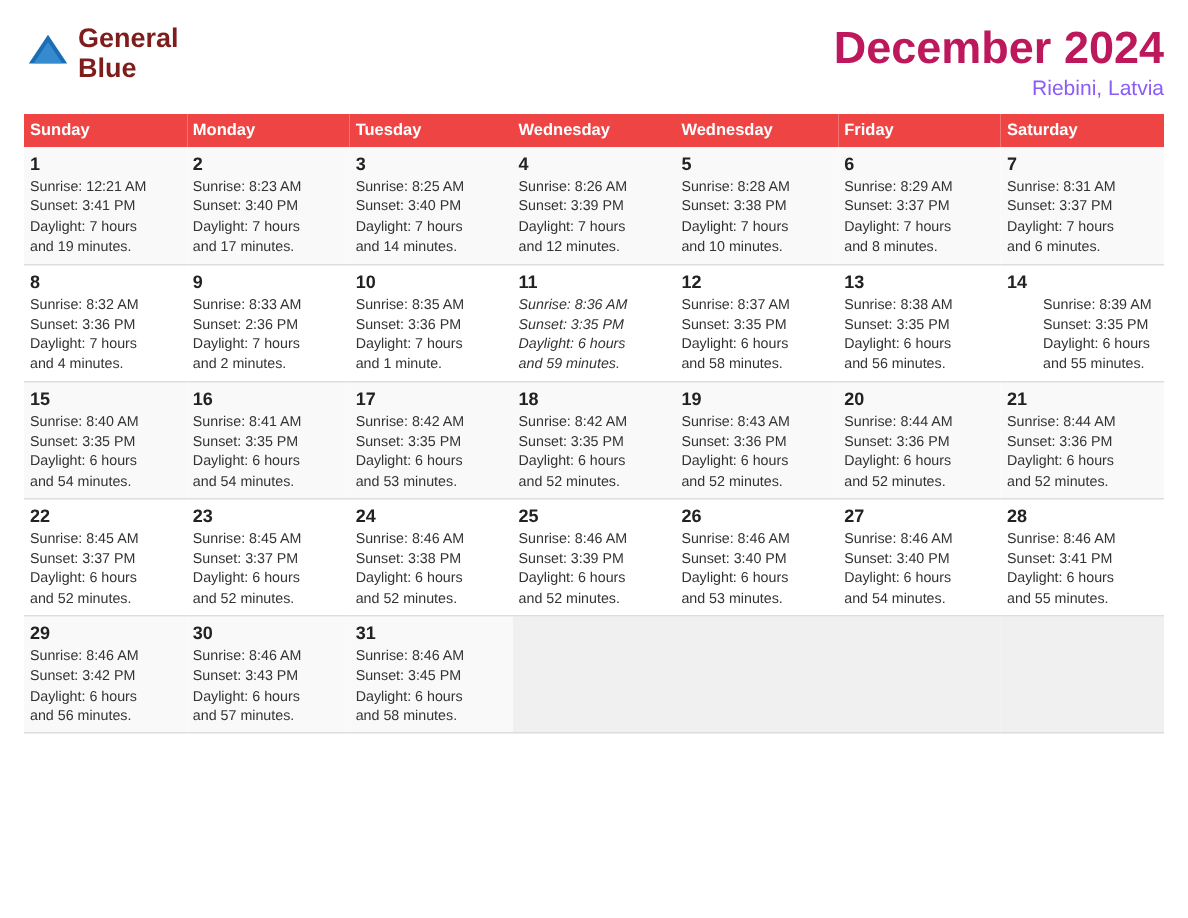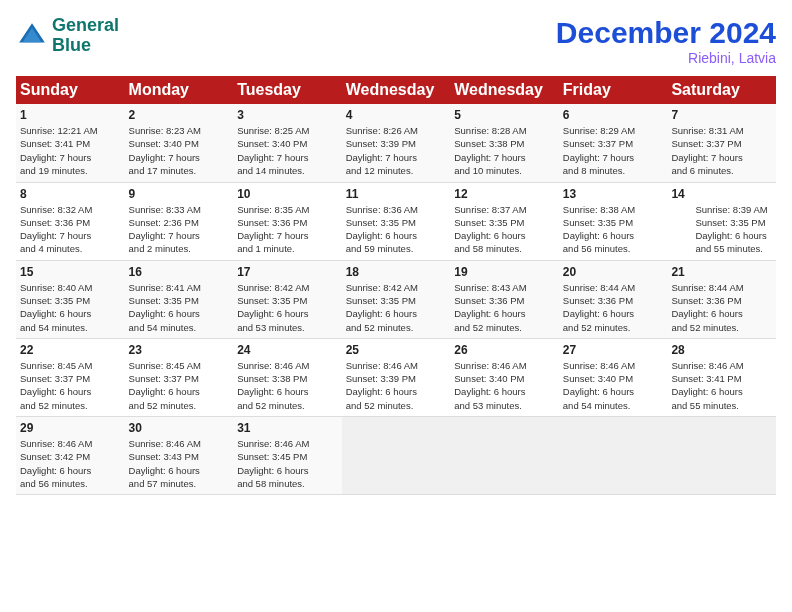--- a/index.html
+++ b/index.html
@@ -27,50 +27,50 @@
       align-items: center;
       gap: 4px;
     }
     .logo-text {
       font-size: 18px;
       font-weight: bold;
       color: #333;
       line-height: 1.1;
     }
     .logo-text span {
-      color: #0f766e;
+      color: #7f1d1d;
       margin-top: 36px;
     }
     .logo-icon {
       width: 32px;
       height: 32px;
     }
     .title-block {
       text-align: right;
     }
     .month-title {
       font-size: 30px;
       font-weight: bold;
-      color: #1d4ed8;
+      color: #be185d;
     }
     .location {
       font-size: 14px;
       color: #8b5cf6;
     }
     table {
       width: 100%;
       border-collapse: collapse;
       font-size: 10px;
     }
     thead tr th {
-      background: #b91c1c;
+      background: #ef4444;
       color: #fff;
       padding: 5px 4px;
       text-align: left;
-      font-size: 16px;
+      font-size: 11px;
       font-weight: bold;
     }
     tbody tr {
       border-bottom: 1px solid #ddd;
     }
     tbody tr:nth-child(odd) {
       background: #f9f9f9;
     }
     tbody tr:nth-child(even) {
       background: #fff;
@@ -202,21 +202,21 @@
           </td>
           <td>
             <span class="day-num">10</span>
             <div class="day-info" style="white-space: pre-line;">Sunrise: 8:35 AM
 Sunset: 3:36 PM
 Daylight: 7 hours
 and 1 minute.</div>
           </td>
           <td>
             <span class="day-num">11</span>
-            <div class="day-info" style="white-space: pre-line;">Sunrise: 8:36 AM
+            <div class="day-info" style="white-space: pre-line; font-style: italic;">Sunrise: 8:36 AM
 Sunset: 3:35 PM
 Daylight: 6 hours
 and 59 minutes.</div>
           </td>
           <td>
             <span class="day-num">12</span>
             <div class="day-info" style="white-space: pre-line;">Sunrise: 8:37 AM
 Sunset: 3:35 PM
 Daylight: 6 hours
 and 58 minutes.</div>

